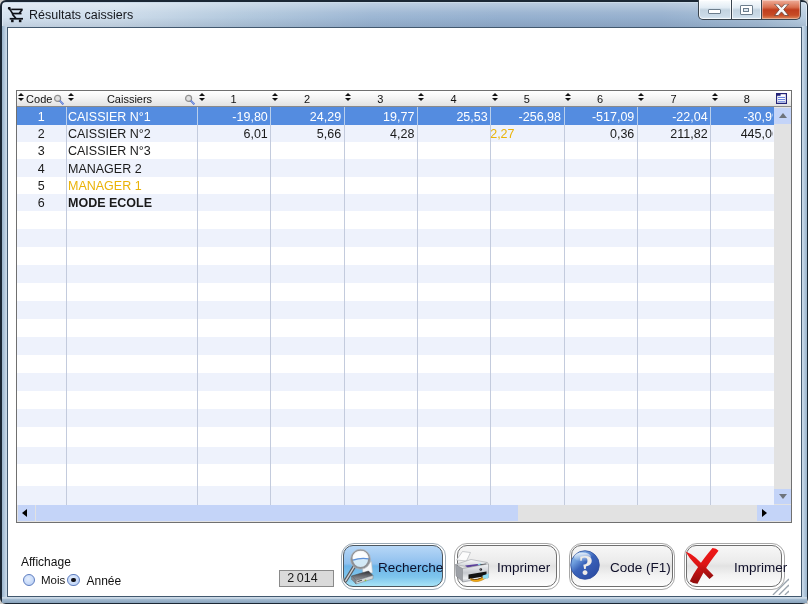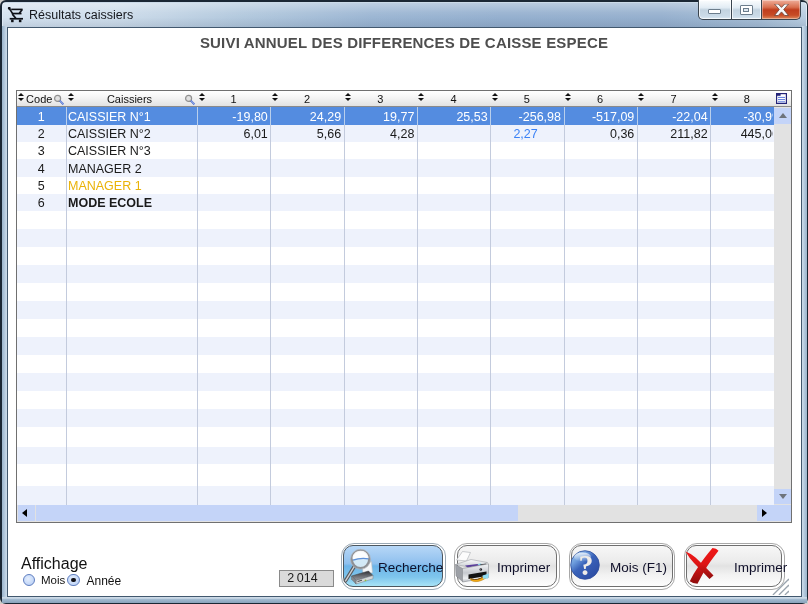--- a/index.html
+++ b/index.html
@@ -52,21 +52,20 @@
  <div class="abs" style="left:42px;top:4.5px;width:13px;height:10px;background:#fff;border:1px solid #6c7d8c;border-radius:1px;"></div>
  <div class="abs" style="left:45.5px;top:7.5px;width:6px;height:4px;background:#dfe8ef;border:1px solid #6c7d8c;"></div>
  <svg class="abs" style="left:75px;top:4px" width="17" height="12" viewBox="0 0 17 12">
    <path d="M1.5 0 L5.3 0 L8.5 3.4 L11.7 0 L15.5 0 L10.7 5.5 L15.5 11.5 L11.7 11.5 L8.5 7.9 L5.3 11.5 L1.5 11.5 L6.3 5.5 Z" fill="#f6f8fa" stroke="#6a4238" stroke-width="0.8"></path>
  </svg>
 </div>
 <div id="bandL"></div>
     <div id="bandR"></div>
     <div id="bandB"></div>
 <div id="content"></div>
-<div class="abs" style="left:0;top:33.5px;width:808px;text-align:center;font-size:15px;font-weight:bold;color:#4e4e4e;letter-spacing:.18px;">SUIVI ANNUEL DES DIFFERENCES DE CAISSE ESPECE</div>
 <div class="abs" style="left:15.5px;top:90.0px;width:776.5px;height:433.0px;border:1px solid #707070;background:#fff;"></div>
 <div class="abs" style="left:17px;top:107.4px;width:756.5px;height:17.3px;background:#548ce0;"></div>
 <div class="abs" style="left:17px;top:124.7px;width:756.5px;height:17.3px;background:#eef2fc;"></div>
 <div class="abs" style="left:17px;top:159.3px;width:756.5px;height:17.3px;background:#eef2fc;"></div>
 <div class="abs" style="left:17px;top:193.9px;width:756.5px;height:17.3px;background:#eef2fc;"></div>
 <div class="abs" style="left:17px;top:229.4px;width:756.5px;height:17.6px;background:#eef2fc;"></div>
 <div class="abs" style="left:17px;top:265.3px;width:756.5px;height:17.6px;background:#eef2fc;"></div>
 <div class="abs" style="left:17px;top:301.2px;width:756.5px;height:17.6px;background:#eef2fc;"></div>
 <div class="abs" style="left:17px;top:337.1px;width:756.5px;height:17.6px;background:#eef2fc;"></div>
 <div class="abs" style="left:17px;top:373.0px;width:756.5px;height:17.6px;background:#eef2fc;"></div>
@@ -125,21 +124,21 @@
 <div class="abs" style="left:270.3px;top:126.9px;width:73.3px;height:15px;overflow:hidden;">
       <div style="position:absolute;left:0;top:0;width:70.8px;text-align:right;font-size:12.5px;color:#1a1a1a;">5,66</div>
     </div>
 <div class="abs" style="left:343.6px;top:126.9px;width:73.3px;height:15px;overflow:hidden;">
       <div style="position:absolute;left:0;top:0;width:70.8px;text-align:right;font-size:12.5px;color:#1a1a1a;">4,28</div>
     </div>
 <div class="abs" style="left:416.9px;top:126.9px;width:73.3px;height:15px;overflow:hidden;">
       <div style="position:absolute;left:0;top:0;width:70.8px;text-align:right;font-size:12.5px;color:#fef9c3;margin-top:40px;">15,93</div>
     </div>
 <div class="abs" style="left:490.2px;top:126.9px;width:73.3px;height:15px;overflow:hidden;">
-      <div style="position:absolute;left:0;top:0;width:70.8px;text-align:center;font-size:12.5px;color:#3b82f6;">2,27</div>
+      <div style="position:absolute;left:0;top:0;width:70.8px;text-align:left;font-size:12.5px;color:#eab308;">2,27</div>
     </div>
 <div class="abs" style="left:563.5px;top:126.9px;width:73.3px;height:15px;overflow:hidden;">
       <div style="position:absolute;left:0;top:0;width:70.8px;text-align:right;font-size:12.5px;color:#1a1a1a;">0,36</div>
     </div>
 <div class="abs" style="left:636.8px;top:126.9px;width:73.3px;height:15px;overflow:hidden;">
       <div style="position:absolute;left:0;top:0;width:70.8px;text-align:right;font-size:12.5px;color:#1a1a1a;">211,82</div>
     </div>
 <div class="abs" style="left:710.1px;top:126.9px;width:63.4px;height:15px;overflow:hidden;">
       <div style="position:absolute;left:0;top:0;width:68.8px;text-align:right;font-size:12.5px;color:#1a1a1a;">445,06</div>
     </div>
@@ -204,39 +203,39 @@
 <div class="abs" style="left:778.5px;top:113.4px;width:0;height:0;border-left:4px solid transparent;border-right:4px solid transparent;border-bottom:5px solid #6e737b;"></div>
 <div class="abs" style="left:773.5px;top:488.5px;width:17px;height:15.5px;background:#c4d4f8;"></div>
 <div class="abs" style="left:778.5px;top:494px;width:0;height:0;border-left:4px solid transparent;border-right:4px solid transparent;border-top:5px solid #6e737b;"></div>
 <div class="abs" style="left:17px;top:504.8px;width:773.5px;height:17.2px;background:#e2e2e2;"></div>
 <div class="abs" style="left:17.5px;top:504.8px;width:17px;height:16.5px;background:#c4d4f8;"></div>
 <div class="abs" style="left:22px;top:509.3px;width:0;height:0;border-top:4.5px solid transparent;border-bottom:4.5px solid transparent;border-right:5.5px solid #000;"></div>
 <div class="abs" style="left:36px;top:504.8px;width:482px;height:16.5px;background:#c4d4f8;"></div>
 <div class="abs" style="left:756.5px;top:504.8px;width:17px;height:16.5px;background:#c4d4f8;"></div>
 <div class="abs" style="left:762px;top:509.3px;width:0;height:0;border-top:4.5px solid transparent;border-bottom:4.5px solid transparent;border-left:5.5px solid #000;"></div>
 <div class="abs" style="left:774.0px;top:504.8px;width:16.5px;height:16.5px;background:#c4d4f8;"></div>
-<div class="abs" style="left:21px;top:554.5px;font-size:16px;color:#111;">Affichage</div>
+<div class="abs" style="left:21px;top:554.5px;font-size:12px;color:#111;">Affichage</div>
 <div class="abs" style="left:22.5px;top:573.5px;width:12.5px;height:12.5px;border-radius:50%;border:1px solid #5f7ec0;background:radial-gradient(circle at 42% 38%, #e4eefd 0%, #c6d9f8 60%, #b2c8ef 100%);"></div>
 <div class="abs" style="left:41px;top:574px;font-size:11.5px;color:#111;">Mois</div>
 <div class="abs" style="left:67px;top:573.5px;width:12.5px;height:12.5px;border-radius:50%;border:1px solid #5f7ec0;background:radial-gradient(circle at 42% 38%, #e4eefd 0%, #c6d9f8 60%, #b2c8ef 100%);"></div>
 <div class="abs" style="left:71.2px;top:577.7px;width:4.6px;height:4.6px;border-radius:50%;background:#101018;"></div>
 <div class="abs" style="left:86.5px;top:574px;font-size:12px;color:#111;">Année</div>
 <div class="abs" style="left:279px;top:569.5px;width:55px;height:17px;background:#dadada;border:1px solid #8a8a8a;"></div>
 <div class="abs" style="left:275px;top:571px;width:55px;text-align:center;font-size:12.5px;color:#1a1a1a;">2 014</div>
 <div class="abs" style="left:340.8px;top:542.5px;width:105px;height:47px;border:1px solid #9aa8b4;border-radius:13px;"></div>
 <div class="abs" style="left:343.3px;top:545px;width:100px;height:42px;border:1.6px solid #4d575f;border-radius:10px;background:linear-gradient(180deg,#b7d7f7 0%,#8fc0ee 44%,#6db4e8 50%,#7fc6ed 78%,#a8e3f6 100%);"></div>
 <div class="abs" style="left:454.0px;top:542.5px;width:105.5px;height:47px;border:1px solid #a8a8a8;border-radius:13px;"></div>
 <div class="abs" style="left:456.5px;top:545px;width:100.5px;height:42px;border:1.6px solid #6f6f6f;border-radius:10px;background:linear-gradient(180deg,#f7f7f7 0%,#ebebeb 40%,#e2e2e2 50%,#f2f2f2 72%,#fdfdfd 100%);"></div>
 <div class="abs" style="left:568.5px;top:542.5px;width:106.5px;height:47px;border:1px solid #a8a8a8;border-radius:13px;"></div>
 <div class="abs" style="left:571.0px;top:545px;width:101.5px;height:42px;border:1.6px solid #6f6f6f;border-radius:10px;background:linear-gradient(180deg,#f7f7f7 0%,#ebebeb 40%,#e2e2e2 50%,#f2f2f2 72%,#fdfdfd 100%);"></div>
 <div class="abs" style="left:683.5px;top:542.5px;width:101px;height:47px;border:1px solid #a8a8a8;border-radius:13px;"></div>
 <div class="abs" style="left:686.0px;top:545px;width:96px;height:42px;border:1.6px solid #6f6f6f;border-radius:10px;background:linear-gradient(180deg,#f7f7f7 0%,#ebebeb 40%,#e2e2e2 50%,#f2f2f2 72%,#fdfdfd 100%);"></div>
 <div class="abs" style="left:378px;top:559.5px;font-size:13.5px;color:#10102a;">Recherche</div>
 <div class="abs" style="left:497px;top:559.5px;font-size:13.5px;color:#10102a;">Imprimer</div>
-<div class="abs" style="left:610px;top:559.5px;font-size:13.5px;color:#10102a;">Mois (F1)</div>
+<div class="abs" style="left:610px;top:559.5px;font-size:13.5px;color:#10102a;">Code (F1)</div>
 <div class="abs" style="left:734px;top:559.5px;font-size:13.5px;color:#10102a;">Imprimer</div>
 <svg class="abs" style="left:341px;top:546px" width="40" height="40" viewBox="0 0 40 40">
 <defs>
 <linearGradient id="dv" x1="0" y1="0" x2="0" y2="1">
 <stop offset="0" stop-color="#2e2e32"></stop>
           <stop offset="0.55" stop-color="#6e7076"></stop>
           <stop offset="1" stop-color="#9b9da3"></stop>
 </linearGradient>
 </defs>
 <polygon points="21,20 30.5,15.5 31.5,26.5 22.5,30" fill="#f5f7f9" stroke="#b9bcc0" stroke-width="0.6"></polygon>

